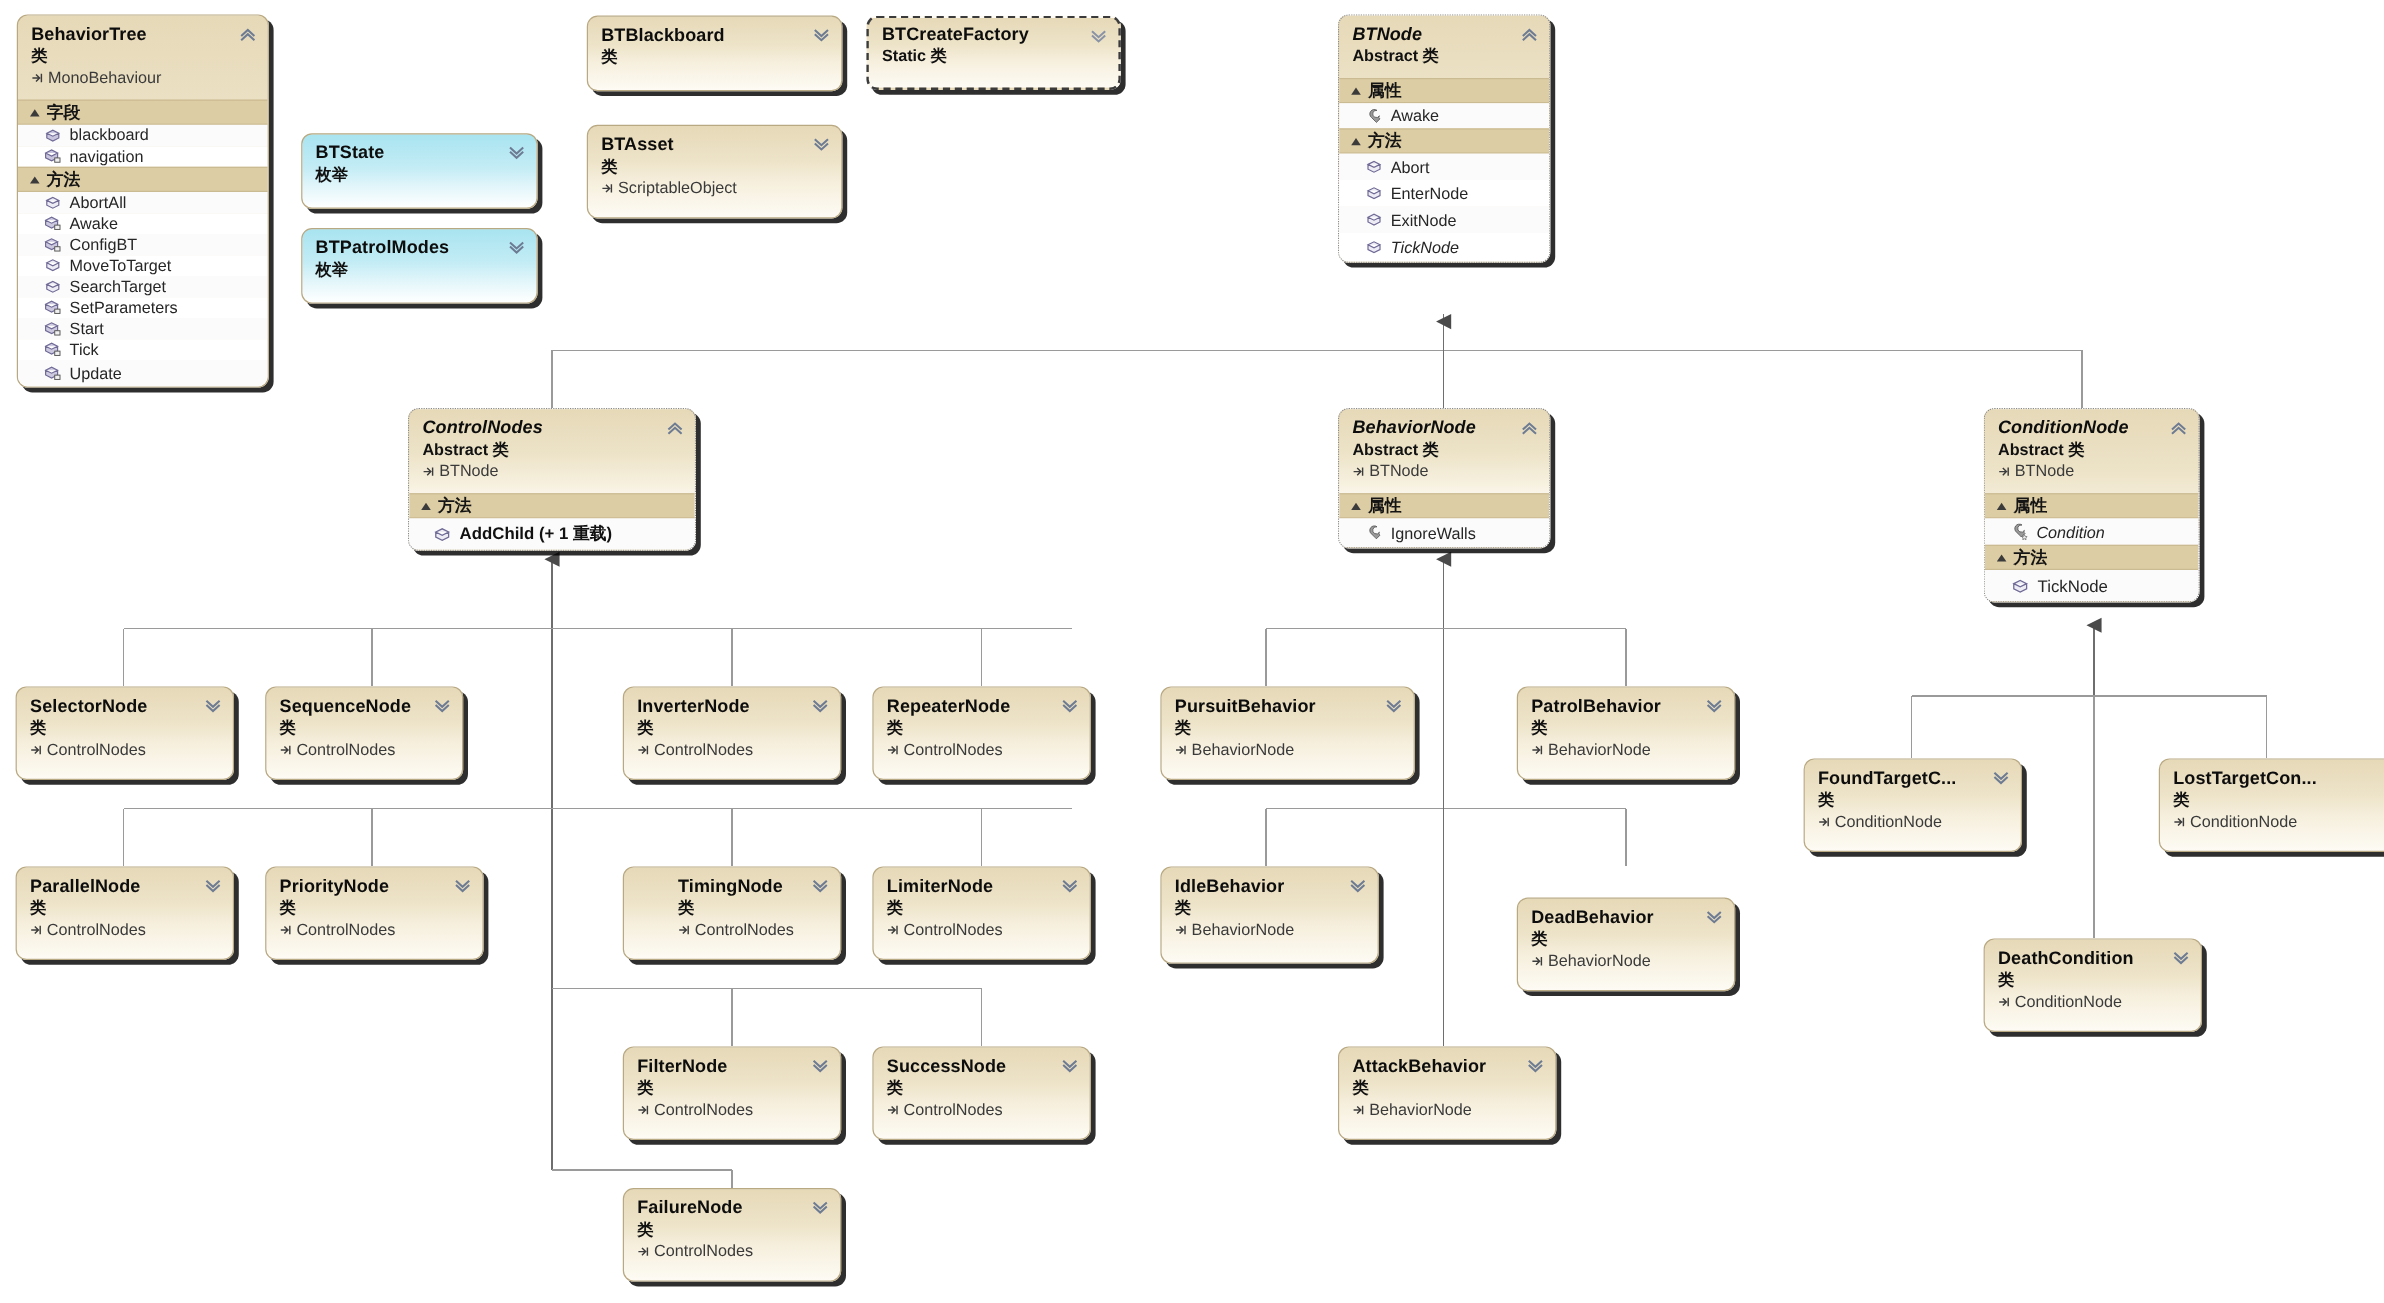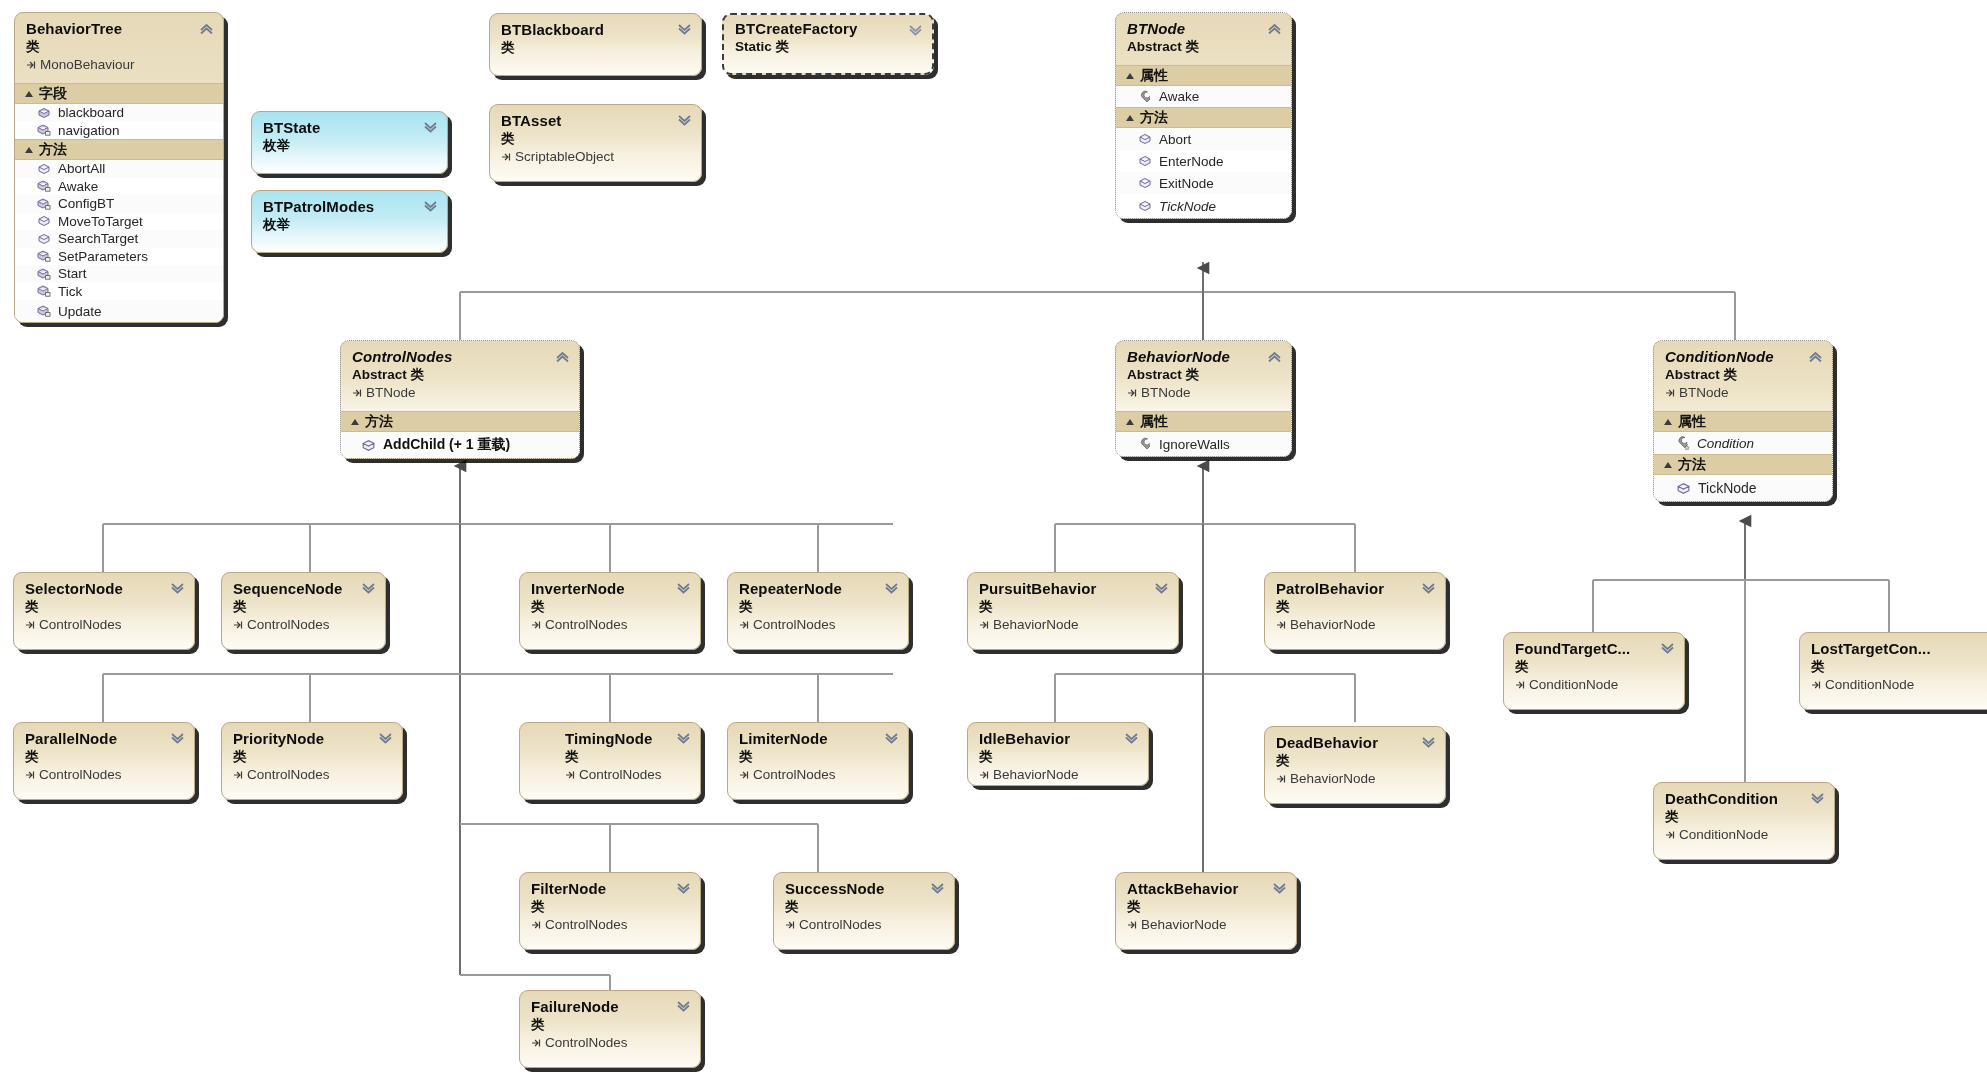--- a/index.html
+++ b/index.html
@@ -540,36 +540,36 @@
           <svg class="ico" width="11" height="11" viewBox="0 0 11 11">
             <path d="M1,6 L7,6 M4,3 L7,6 L4,9 M8.5,2.5 L8.5,9.5" stroke="#3c3c3c" stroke-width="1.2" fill="none"></path>
           </svg>
           <span>ControlNodes</span>
         </div>
       <svg class="chev" viewBox="0 0 15 13">
           <path d="M2,2 L7.5,7 L13,2 M2,5.5 L7.5,10.5 L13,5.5" stroke="#6d7b93" stroke-width="1.7" fill="none"></path>
         </svg>
     </div>
   </div>
-  <div class="cls" style="left:967px;top:722px;width:182px;height:64px;">
+  <div class="cls" style="left:967px;top:722px;width:182px;height:81px;">
     <div class="hdr" style="position:relative;">
       <div class="title">IdleBehavior</div>
       <div class="kind">类</div>
       <div class="base">
           <svg class="ico" width="11" height="11" viewBox="0 0 11 11">
             <path d="M1,6 L7,6 M4,3 L7,6 L4,9 M8.5,2.5 L8.5,9.5" stroke="#3c3c3c" stroke-width="1.2" fill="none"></path>
           </svg>
           <span>BehaviorNode</span>
         </div>
       <svg class="chev" viewBox="0 0 15 13">
           <path d="M2,2 L7.5,7 L13,2 M2,5.5 L7.5,10.5 L13,5.5" stroke="#6d7b93" stroke-width="1.7" fill="none"></path>
         </svg>
     </div>
   </div>
-  <div class="cls" style="left:1264px;top:726px;width:182px;height:78px;">
+  <div class="cls" style="left:1264px;top:748px;width:182px;height:78px;">
     <div class="hdr" style="position:relative;">
       <div class="title">DeadBehavior</div>
       <div class="kind">类</div>
       <div class="base">
           <svg class="ico" width="11" height="11" viewBox="0 0 11 11">
             <path d="M1,6 L7,6 M4,3 L7,6 L4,9 M8.5,2.5 L8.5,9.5" stroke="#3c3c3c" stroke-width="1.2" fill="none"></path>
           </svg>
           <span>BehaviorNode</span>
         </div>
       <svg class="chev" viewBox="0 0 15 13">
@@ -617,21 +617,21 @@
           <svg class="ico" width="11" height="11" viewBox="0 0 11 11">
             <path d="M1,6 L7,6 M4,3 L7,6 L4,9 M8.5,2.5 L8.5,9.5" stroke="#3c3c3c" stroke-width="1.2" fill="none"></path>
           </svg>
           <span>ControlNodes</span>
         </div>
       <svg class="chev" viewBox="0 0 15 13">
           <path d="M2,2 L7.5,7 L13,2 M2,5.5 L7.5,10.5 L13,5.5" stroke="#6d7b93" stroke-width="1.7" fill="none"></path>
         </svg>
     </div>
   </div>
-  <div class="cls" style="left:727px;top:872px;width:182px;height:78px;margin-left:46px;">
+  <div class="cls" style="left:727px;top:872px;width:182px;height:78px;">
     <div class="hdr" style="position:relative;">
       <div class="title">SuccessNode</div>
       <div class="kind">类</div>
       <div class="base">
           <svg class="ico" width="11" height="11" viewBox="0 0 11 11">
             <path d="M1,6 L7,6 M4,3 L7,6 L4,9 M8.5,2.5 L8.5,9.5" stroke="#3c3c3c" stroke-width="1.2" fill="none"></path>
           </svg>
           <span>ControlNodes</span>
         </div>
       <svg class="chev" viewBox="0 0 15 13">

